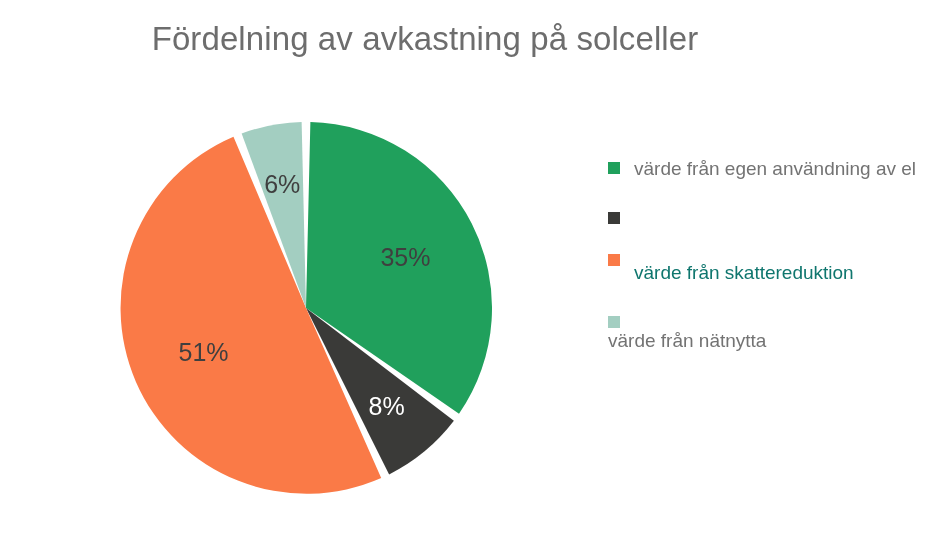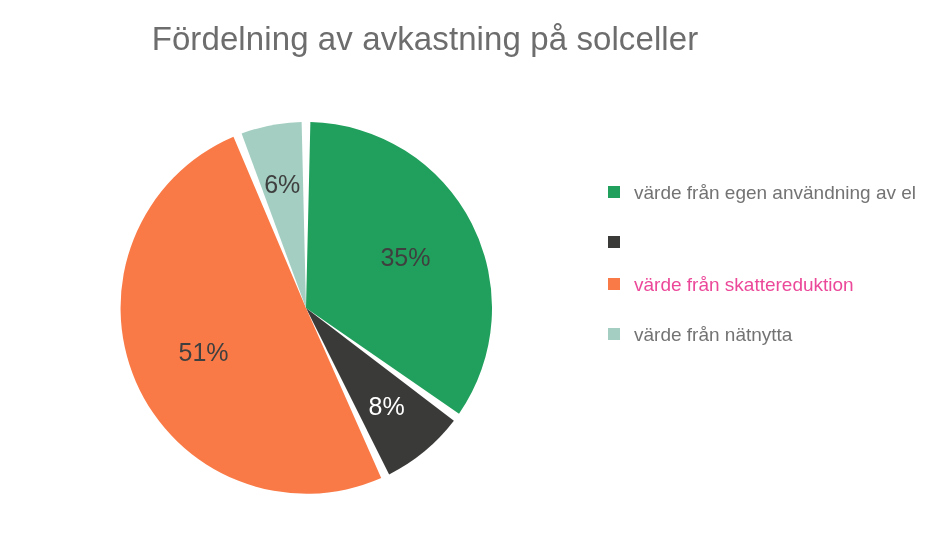--- a/index.html
+++ b/index.html
@@ -46,29 +46,29 @@
     height: 372px;
   }
   .slice-label {
     font-family: "Liberation Sans", sans-serif;
     font-size: 25px;
     font-weight: 400;
   }
   #legend {
     position: absolute;
     left: 608px;
-    top: 180px;
+    top: 156px;
     width: 310px;
   }
   .legend-item {
     display: flex;
     align-items: flex-start;
     margin-bottom: 24px;
   }
-  .legend-item:last-child { margin-bottom: 0; }
+  .legend-item:last-child { margin-bottom: 0; flex-direction: column; }
   .legend-swatch {
     width: 12px;
     height: 12px;
     flex: 0 0 12px;
     margin-top: 6px;
     margin-right: 14px;
   }
   .legend-label {
     font-size: 19px;
     color: #737373;
@@ -103,21 +103,21 @@
   <div id="legend">
       <div class="legend-item">
         <span class="legend-swatch" style="background: rgb(32, 160, 92);"></span>
         <span class="legend-label" style="color: rgb(115, 115, 115);"> värde från egen användning av el</span>
       </div>
       <div class="legend-item">
         <span class="legend-swatch" style="background: rgb(58, 58, 56);"></span>
       </div>
       <div class="legend-item">
         <span class="legend-swatch" style="background: rgb(250, 122, 71);"></span>
-        <span class="legend-label" style="color: #ec4899;">värde från skattereduktion</span>
+        <span class="legend-label" style="color: #0f766e; margin-top: 12px;">värde från skattereduktion</span>
       </div>
       <div class="legend-item">
         <span class="legend-swatch" style="background: rgb(163, 206, 193);"></span>
         <span class="legend-label" style="color: rgb(115, 115, 115);">värde från nätnytta</span>
       </div>
     </div>
 
 </div>
 
 </body></html>

